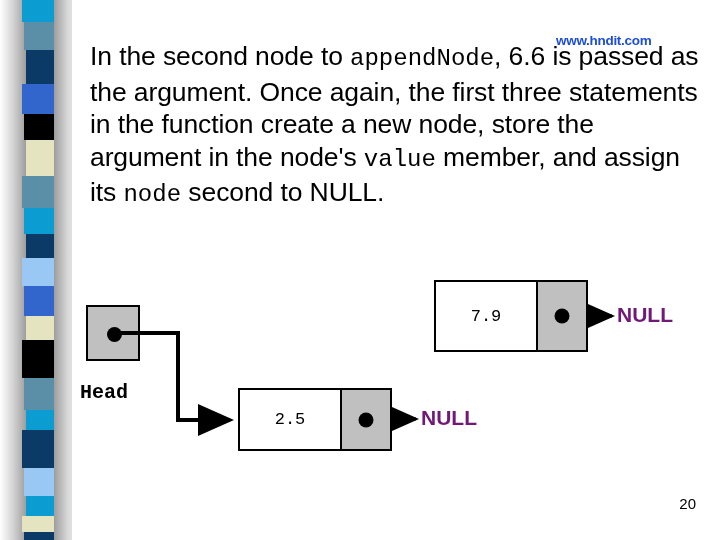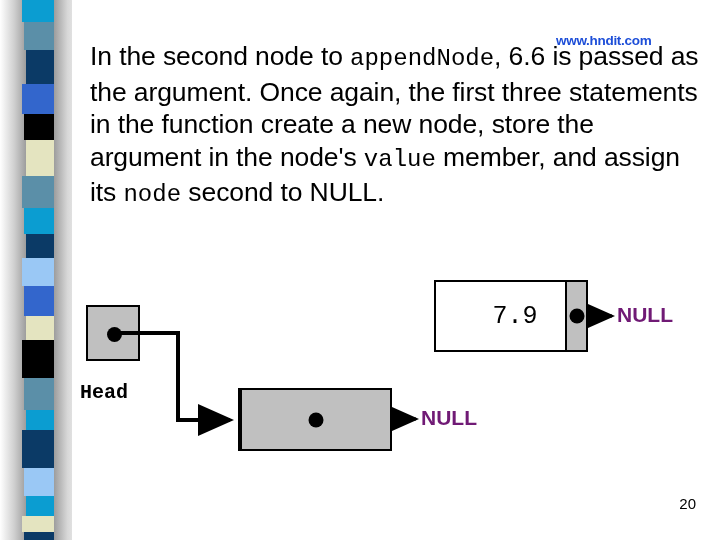--- a/index.html
+++ b/index.html
@@ -83,24 +83,23 @@
     border: 2px solid #000000;
     background: #ffffff;
     display: flex;
   }
   .node-value {
     flex: 0 0 auto;
     display: flex;
     align-items: center;
     justify-content: center;
     font-family: "Liberation Mono", "DejaVu Sans Mono", monospace;
-    font-size: 25px;
-    color: #000000;
-    background: #ffffff;
-    margin-left: 29px;
+    font-size: 17px;
+    color: #000000;
+    background: #ffffff;
   }
   .node-ptr {
     flex: 1 1 auto;
     background: #c0c0c0;
     border-left: 2px solid #000000;
     position: relative;
   }
   .ptr-dot {
     position: absolute;
     width: 15px; height: 15px;
@@ -206,20 +205,21 @@
 
     <div class="node-box" style="left:434px; top:280px; width:154px; height:72px;">
       <div class="node-value" style="width:100px;">7.9</div>
       <div class="node-ptr">
         <div class="ptr-dot"></div>
       </div>
     </div>
     <div class="null-label" style="left:617px; top:303px;">NULL</div>
 
     <div class="node-box" style="left:238px; top:388px; width:154px; height:63px;">
+      <div class="node-value" style="width:100px;">2.5</div>
       <div class="node-ptr">
         <div class="ptr-dot"></div>
       </div>
     </div>
     <div class="null-label" style="left:421px; top:406px;">NULL</div>
 
   </div>
 
   <div id="page-number">20</div>
 

